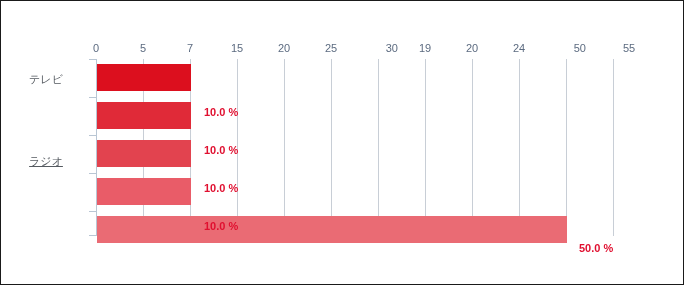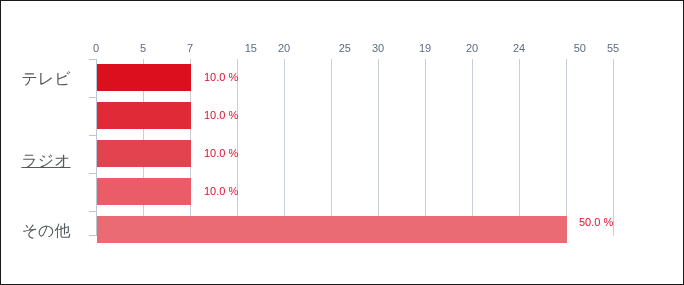--- a/index.html
+++ b/index.html
@@ -63,57 +63,58 @@
     width: 7px;
     height: 1px;
     background: #b9c6d4;
   }
 
   .cat-label {
     position: absolute;
     right: 0;
     width: 90px;
     text-align: center;
-    font-size: 16px;
+    font-size: 11px;
     color: #555a60;
     line-height: 12px;
   }
 
   .bar {
     position: absolute;
     height: 27px;
   }
 
   .bar-value {
     position: absolute;
     font-size: 11px;
-    font-weight: normal;
+    font-weight: bold;
     color: #e01030;
     white-space: nowrap;
     line-height: 27px;
+    margin-top: 35px;
   }
 </style>
 </head>
 <body>
 
 <div id="screenshot">
   <div id="chart-area">
 
     <div class="axis-tick-label" style="left:75px;">0</div>
     <div class="axis-tick-label" style="left:122px;">5</div>
     <div class="axis-tick-label" style="left:169px;">7</div>
-    <div class="axis-tick-label" style="left:216px;text-align:right;">15</div>
+    <div class="axis-tick-label" style="left:216px;">15</div>
     <div class="axis-tick-label" style="left:263px;">20</div>
-    <div class="axis-tick-label" style="left:310px;text-align:right;">25</div>
-    <div class="axis-tick-label" style="left:357px;">30</div>
+    <div class="axis-tick-label" style="left:310px;">25</div>
+    <div class="axis-tick-label" style="left:357px;text-align:right;">30</div>
     <div class="axis-tick-label" style="left:404px;">19</div>
     <div class="axis-tick-label" style="left:451px;">20</div>
     <div class="axis-tick-label" style="left:498px;">24</div>
     <div class="axis-tick-label" style="left:545px;text-align:right;">50</div>
-    <div class="axis-tick-label" style="left:592px;">55</div>
+    <div class="axis-tick-label" style="left:608px;">55</div>
 
     <div class="gridline" style="left:95px;  background:#b9c6d4;"></div>
     <div class="gridline" style="left:142px;"></div>
     <div class="gridline" style="left:189px;"></div>
     <div class="gridline" style="left:236px;"></div>
     <div class="gridline" style="left:283px;"></div>
     <div class="gridline" style="left:330px;"></div>
     <div class="gridline" style="left:377px;"></div>
     <div class="gridline" style="left:424px;"></div>
     <div class="gridline" style="left:471px;"></div>
@@ -124,28 +125,27 @@
     <div class="y-axis-line"></div>
     <div class="y-tick" style="top:58px;"></div>
     <div class="y-tick" style="top:96px;"></div>
     <div class="y-tick" style="top:134px;"></div>
     <div class="y-tick" style="top:172px;"></div>
     <div class="y-tick" style="top:210px;"></div>
     <div class="y-tick" style="top:234px;"></div>
 
     <div class="cat-label" style="left:0px;top:72px;">テレビ</div>
     <div class="cat-label" style="left:0px;top:154px;text-decoration:underline;">ラジオ</div>
-    <div class="cat-label" style="left:0px;top:224px;">その他</div>
 
     <div class="bar" style="left:96px;top:63px;  width:94px;  background:#dc0f1e;"></div>
     <div class="bar" style="left:96px;top:101px; width:94px;  background:#e02a38;"></div>
     <div class="bar" style="left:96px;top:139px; width:94px;  background:#e2434f;"></div>
     <div class="bar" style="left:96px;top:177px; width:94px;  background:#e95c68;"></div>
     <div class="bar" style="left:96px;top:215px; width:470px; background:#ea6b74;"></div>
 
     <div class="bar-value" style="left:203px;top:63px;">10.0 %</div>
     <div class="bar-value" style="left:203px;top:101px;">10.0 %</div>
     <div class="bar-value" style="left:203px;top:139px;">10.0 %</div>
     <div class="bar-value" style="left:203px;top:177px;">10.0 %</div>
-    <div class="bar-value" style="left:578px;top:208px;">50.0 %</div>
+    <div class="bar-value" style="left:578px;top:199px;">50.0 %</div>
 
   </div>
 </div>
 
 </body></html>

